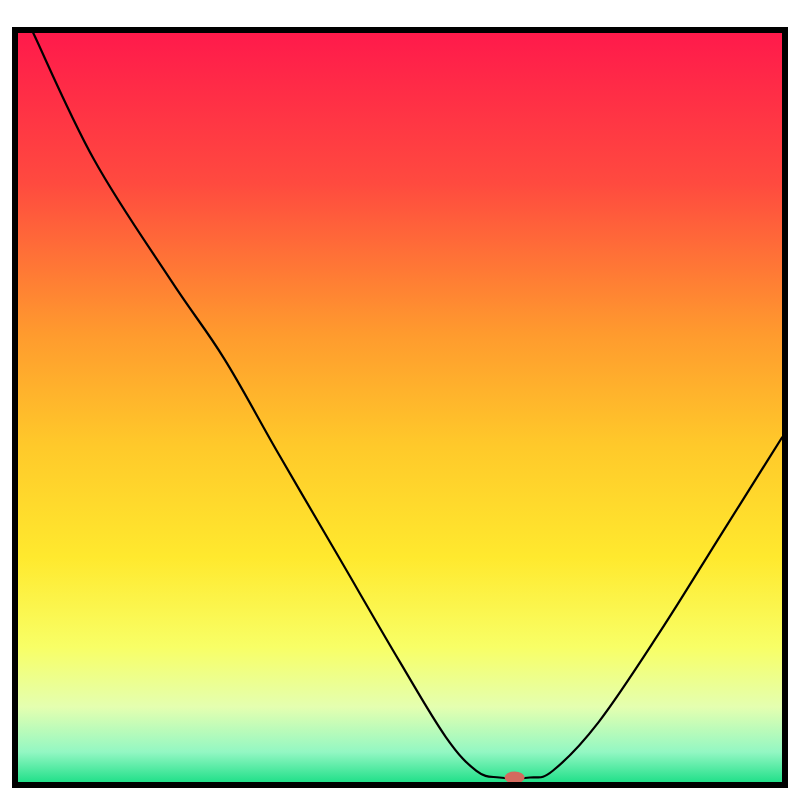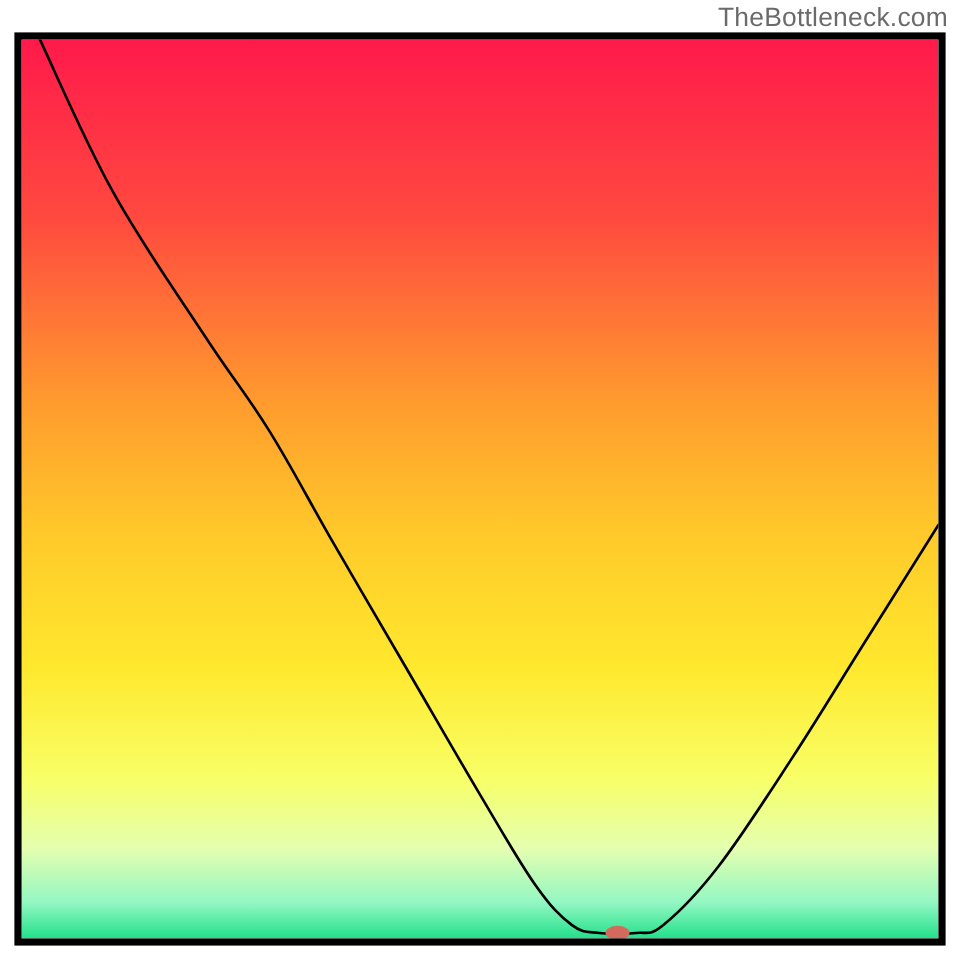--- a/index.html
+++ b/index.html
@@ -30,21 +30,20 @@
     position: absolute;
     left: 0;
     top: 0;
     z-index: 5;
   }
 </style>
 </head>
 <body>
 
 <div class="wrap">
-  <div class="watermark">TheBottleneck.com</div>
 
   <svg class="chart" width="800" height="800" viewBox="0 0 800 800">
     <defs>
       <linearGradient id="bg-grad" x1="0" y1="0" x2="0" y2="1">
           <stop offset="0.0%" stop-color="#ff1a4b"></stop>
           <stop offset="20.0%" stop-color="#ff4a3f"></stop>
           <stop offset="40.0%" stop-color="#ff9a2e"></stop>
           <stop offset="55.0%" stop-color="#ffc92a"></stop>
           <stop offset="70.0%" stop-color="#ffe92e"></stop>
           <stop offset="82.0%" stop-color="#f8ff66"></stop>

